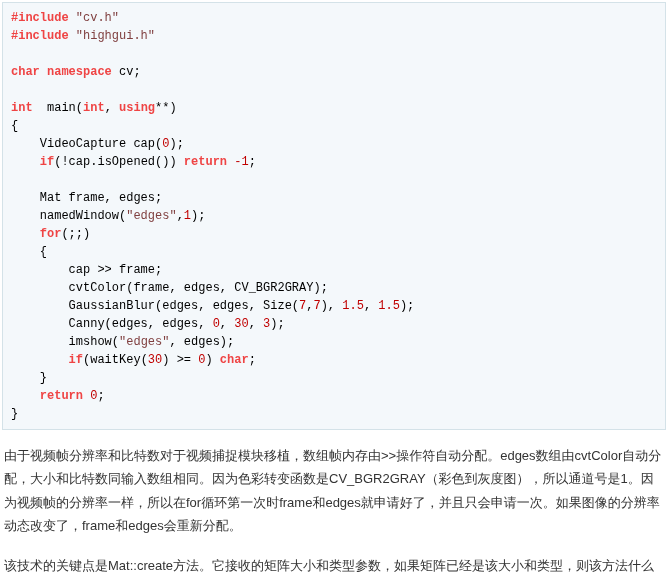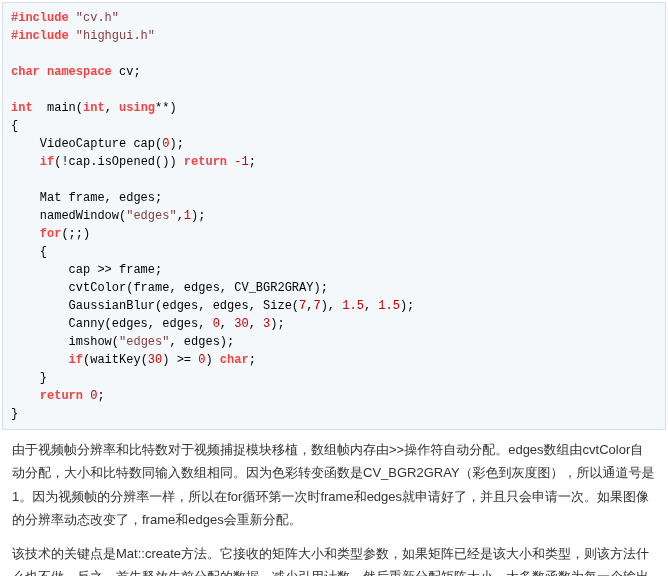--- a/index.html
+++ b/index.html
@@ -1,21 +1,21 @@
 <!DOCTYPE html>
 <html><head>
   <meta charset="utf-8">
   <style>
     * { margin: 0; padding: 0; box-sizing: border-box; }
     body { font-family: "Microsoft YaHei", Arial, sans-serif; font-size: 13px; background: #fff; width: 668px; }
     .code-block { background: #f4f8fb; border: 1px solid #d4e2e8; margin: 2px; padding: 6px 8px; font-family: "Courier New", monospace; font-size: 12px; line-height: 1.5; white-space: pre; overflow-x: auto; }
     .code-block .kw { color: #ef4444; font-weight: bold; text-align: center; }
     .code-block .str { color: #804040; }
     .code-block .num { color: #c00000; }
-    .para { color: #333; line-height: 1.8; padding: 2px 12px; margin: 6px 0; }
+    .para { color: #333; line-height: 1.8; padding: 2px 4px; margin: 12px 0; }
   </style>
 </head>
 <body>
 
 <pre class="code-block" id="code1"><span class="kw">#include</span> <span class="str">"cv.h"</span>
 <span class="kw">#include</span> <span class="str">"highgui.h"</span>
 
 <span class="kw">char namespace</span> cv;
 
 <span class="kw">int</span>  main(<span class="kw">int</span>, <span class="kw">using</span>**)

